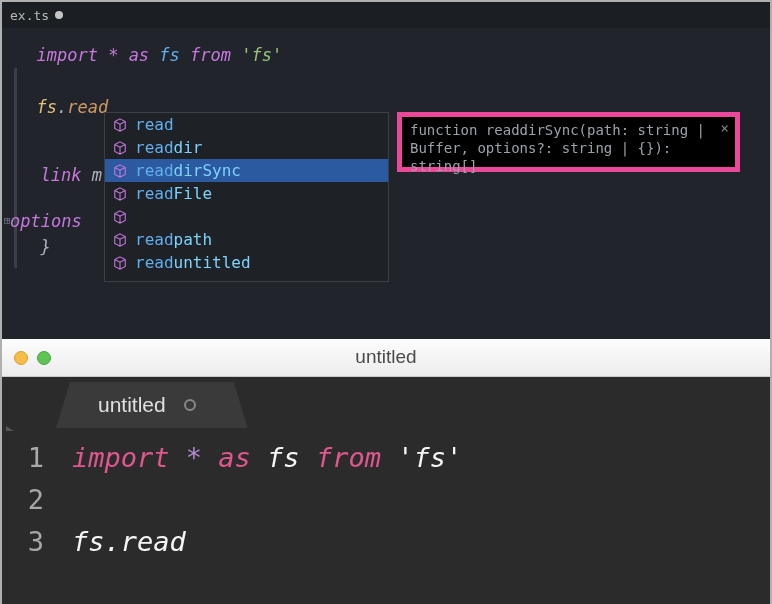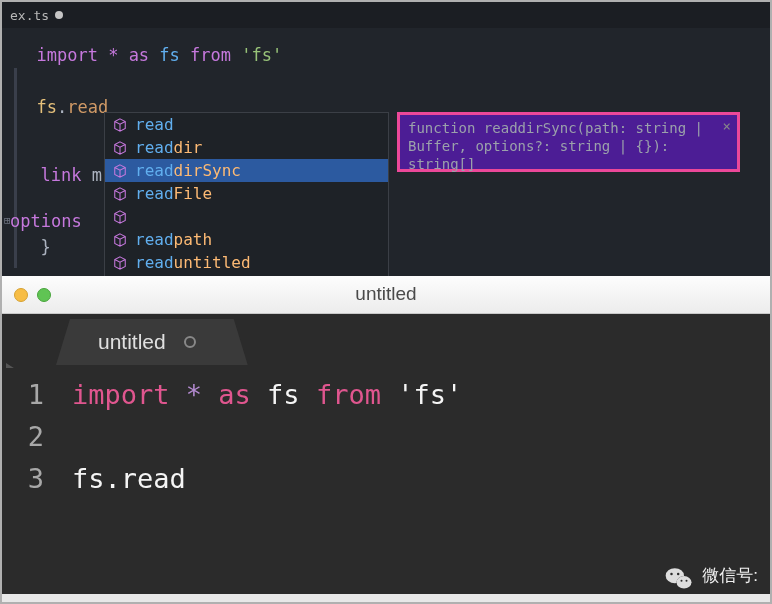--- a/index.html
+++ b/index.html
@@ -1,44 +1,44 @@
 <!DOCTYPE html>
 <html><head>
 <meta charset="utf-8">
 <style>
   * { box-sizing: border-box; margin: 0; padding: 0; }
   body { font-family: Menlo, Monaco, Consolas, monospace; background: #fff; }
   .wrap { width: 772px; height: 604px; border: 2px solid #b0b0b0; background:#e8e8e8; position: relative; }
 
   
-  .top { position: relative; height: 274px; background:#21252b; overflow:hidden; }
+  .top { position: relative; height: 337px; background:#21252b; overflow:hidden; }
   .top-tabbar { height: 26px; background:#1b1e23; display:flex; align-items:center; font-size:13px; color:#b8b8b8; }
   .top-tab { padding: 3px 12px 3px 8px; display:flex; align-items:center; gap:6px; }
   .top-tab .dot { width:8px; height:8px; border-radius:50%; background:#c5c5c5; display:inline-block; }
   .editor { padding: 14px 18px 0 14px; font-size: 17px; line-height: 26px; color:#abb2bf; position:relative; }
-  .code-line { white-space: pre; }
+  .code-line { white-space: pre; font-style: italic; }
   .left-bar { position:absolute; left:12px; top:40px; bottom:0; width:3px; background:#3a3f4b; }
   .left-bar.all  { top:40px; height:200px; }
   .tok-keyword { color:#c678dd; }
   .tok-mod { color:#61afef; }
   .tok-string { color:#98c379; }
   .tok-obj { color:#e5c07b; }
   .tok-punct { color:#abb2bf; }
   .tok-plain { color:#d19a66; }
   .prefix-match { color:#61afef; }
-  .rest-match { color:#fdba74; }
+  .rest-match { color:#7dd3fc; }
   .collapse { color:#6b717d; position:absolute; left:2px; top:212px; font-size:11px; }
 
   .suggest-row { display:flex; position:absolute; left:102px; top:110px; height:170px; gap:8px; }
   .suggest-box { width:285px; background:#1e2227; border:1px solid #3b3f46; font-size:16px; }
   .sug-item { display:flex; align-items:center; gap:8px; height:23px; padding:0 8px; }
   .sug-item.selected { background:#2c5aa0; }
   .cube { width:14px; height:14px; flex:0 0 14px; display:inline-flex; align-items:center; justify-content:center; }
   .cube svg { width:14px; height:14px; stroke:#c678dd; fill:none; stroke-width:1.2; }
-  .doc-box { width:343px; height:60px; background:#4c1d95; border:3px solid #ec4899; font-size:14px; color:#9ba1ab; padding:4px 8px; position:relative; line-height:18px; }
+  .doc-box { width:343px; height:60px; background:#000000; border:5px solid #ec4899; font-size:14px; color:#9ba1ab; padding:4px 8px; position:relative; line-height:18px; }
   .doc-box .close { position:absolute; right:6px; top:2px; color:#888; font-size:14px; }
   .code-under { position:absolute; left:18px; top:160px; font-size:17px; color:#abb2bf; line-height:26px; }
 
   
   .bottom { position:relative; height:318px; background:#e8e8e8; }
   .titlebar { position:relative; height:38px; background:linear-gradient(#fdfdfd,#ececec); border-bottom:1px solid #c9c9c9; display:flex; align-items:center; }
   .traffic { display:flex; gap:9px; padding-left:12px; }
   .tl { width:14px;height:14px;border-radius:50%; }
   .tl.y{background:#f7bd45;border:1px solid #d6a233;}
   .tl.g{background:#60c454;border:1px solid #49a53d;}

